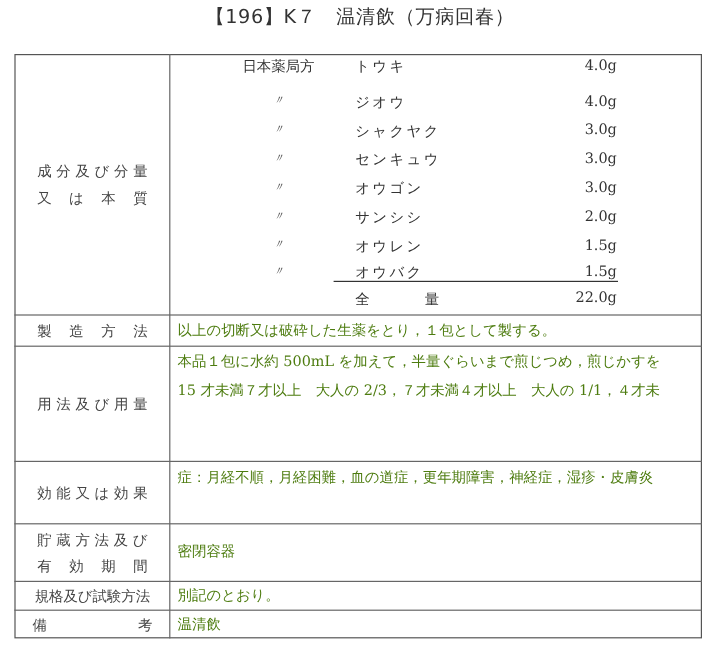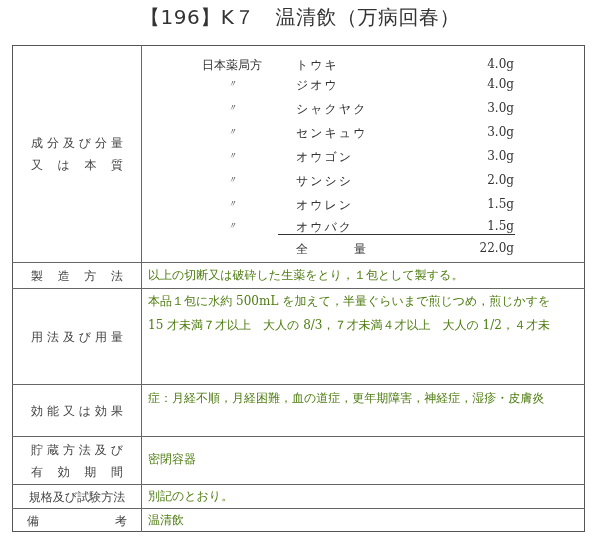--- a/index.html
+++ b/index.html
@@ -15,21 +15,21 @@
       font-family: "DejaVu Serif", "Liberation Serif", serif;
       color: #333333;
     }
     .title {
       position: absolute;
       left: 0;
       top: 4px;
       width: 600px;
       text-align: center;
       font-family: "DejaVu Sans", "Liberation Sans", sans-serif;
-      font-size: 20px;
+      font-size: 16px;
       color: #333;
       letter-spacing: 0.5px;
     }
     .frame {
       position: absolute;
       left: 12px;
       top: 45px;
       width: 573px;
       height: 487px;
       border: 1.5px solid #555;
@@ -144,21 +144,21 @@
     <span>量</span>
   </div>
   <div class="spread">
     <span>又</span>
     <span>は</span>
     <span>本</span>
     <span>質</span>
   </div>
 </div>
 
-<div class="ing-row" style="top:57px;left:0;width:600px;">
+<div class="ing-row" style="top:47px;left:0;width:600px;">
   <span class="ing-pharma">日本薬局方</span>
   <span class="ing-name">トウキ</span>
   <span class="ing-amt">4.0g</span>
 </div>
 <div class="ing-row" style="top:77px;left:0;width:600px;">
   <span class="ing-pharma ing-ditto">〃</span>
   <span class="ing-name">ジオウ</span>
   <span class="ing-amt">4.0g</span>
 </div>
 <div class="ing-row" style="top:101px;left:0;width:600px;">
@@ -215,21 +215,21 @@
     <span>用</span>
     <span>法</span>
     <span>及</span>
     <span>び</span>
     <span>用</span>
     <span>量</span>
   </div>
 </div>
 <div class="content" style="top:290px;">
   <div>本品１包に水約 500mL を加えて，半量ぐらいまで煎じつめ，煎じかすを</div>
-  <div>15 才未満７才以上　大人の 8/3，７才未満４才以上　大人の 1/2，４才未</div>
+  <div>15 才未満７才以上　大人の 2/3，７才未満４才以上　大人の 1/1，４才未</div>
 </div>
 
 <div class="label" style="top:385px;height:51px;">
   <div class="spread">
     <span>効</span>
     <span>能</span>
     <span>又</span>
     <span>は</span>
     <span>効</span>
     <span>果</span>

